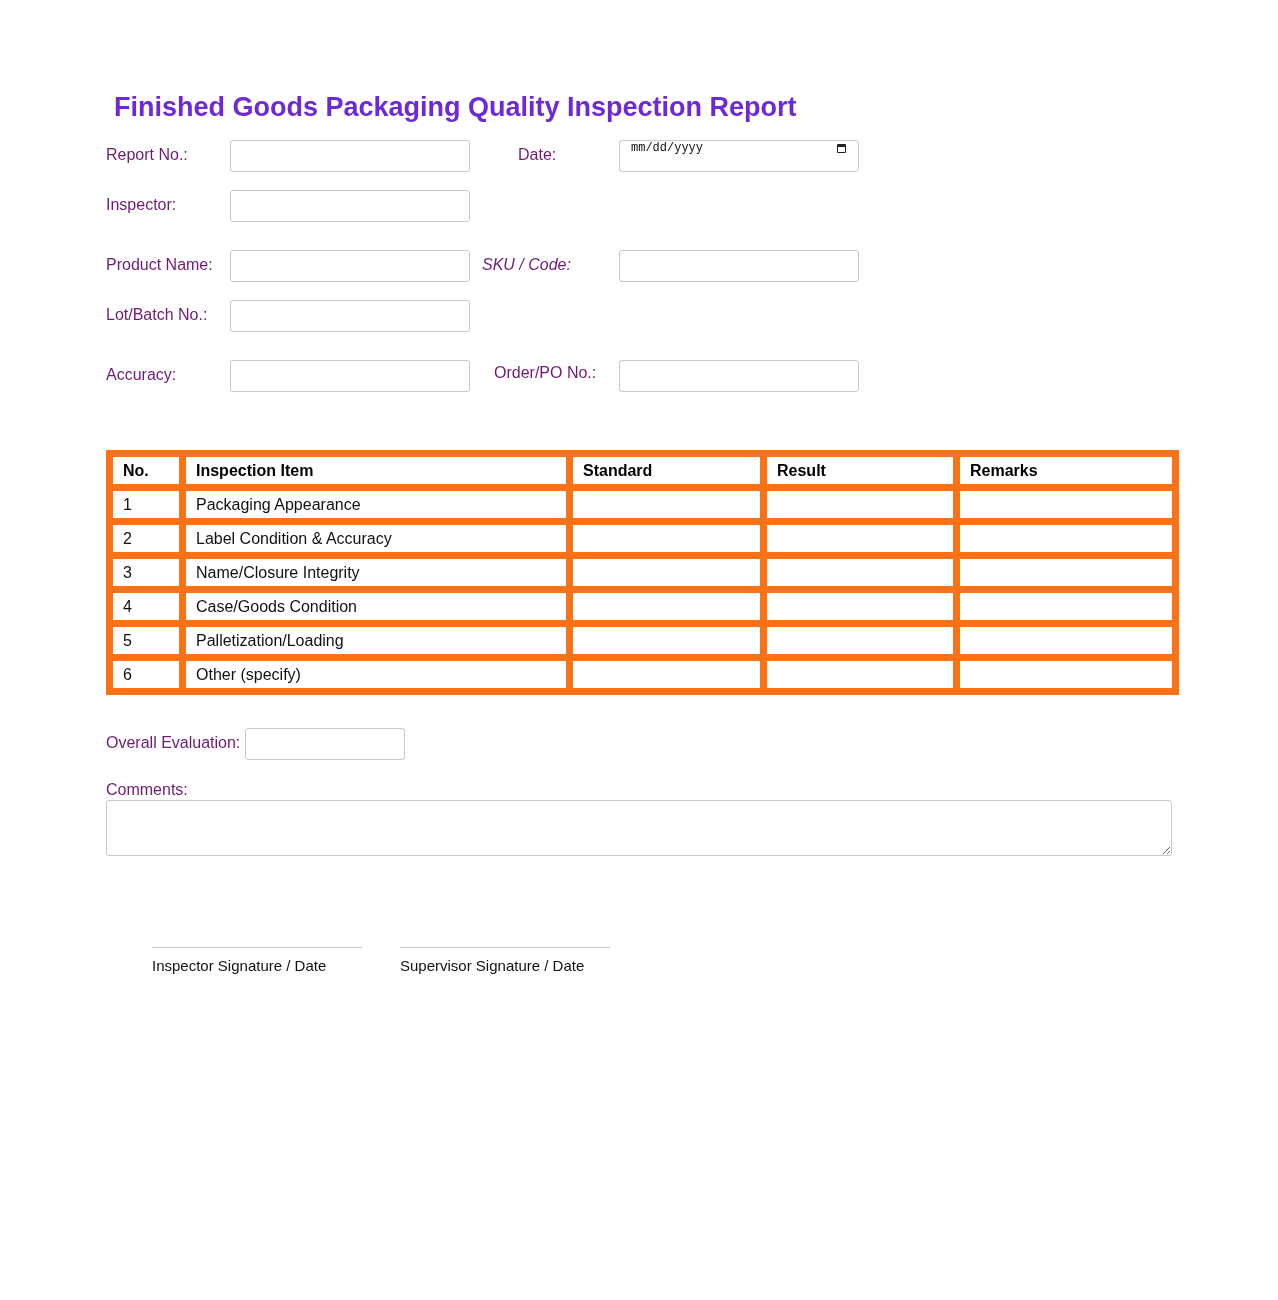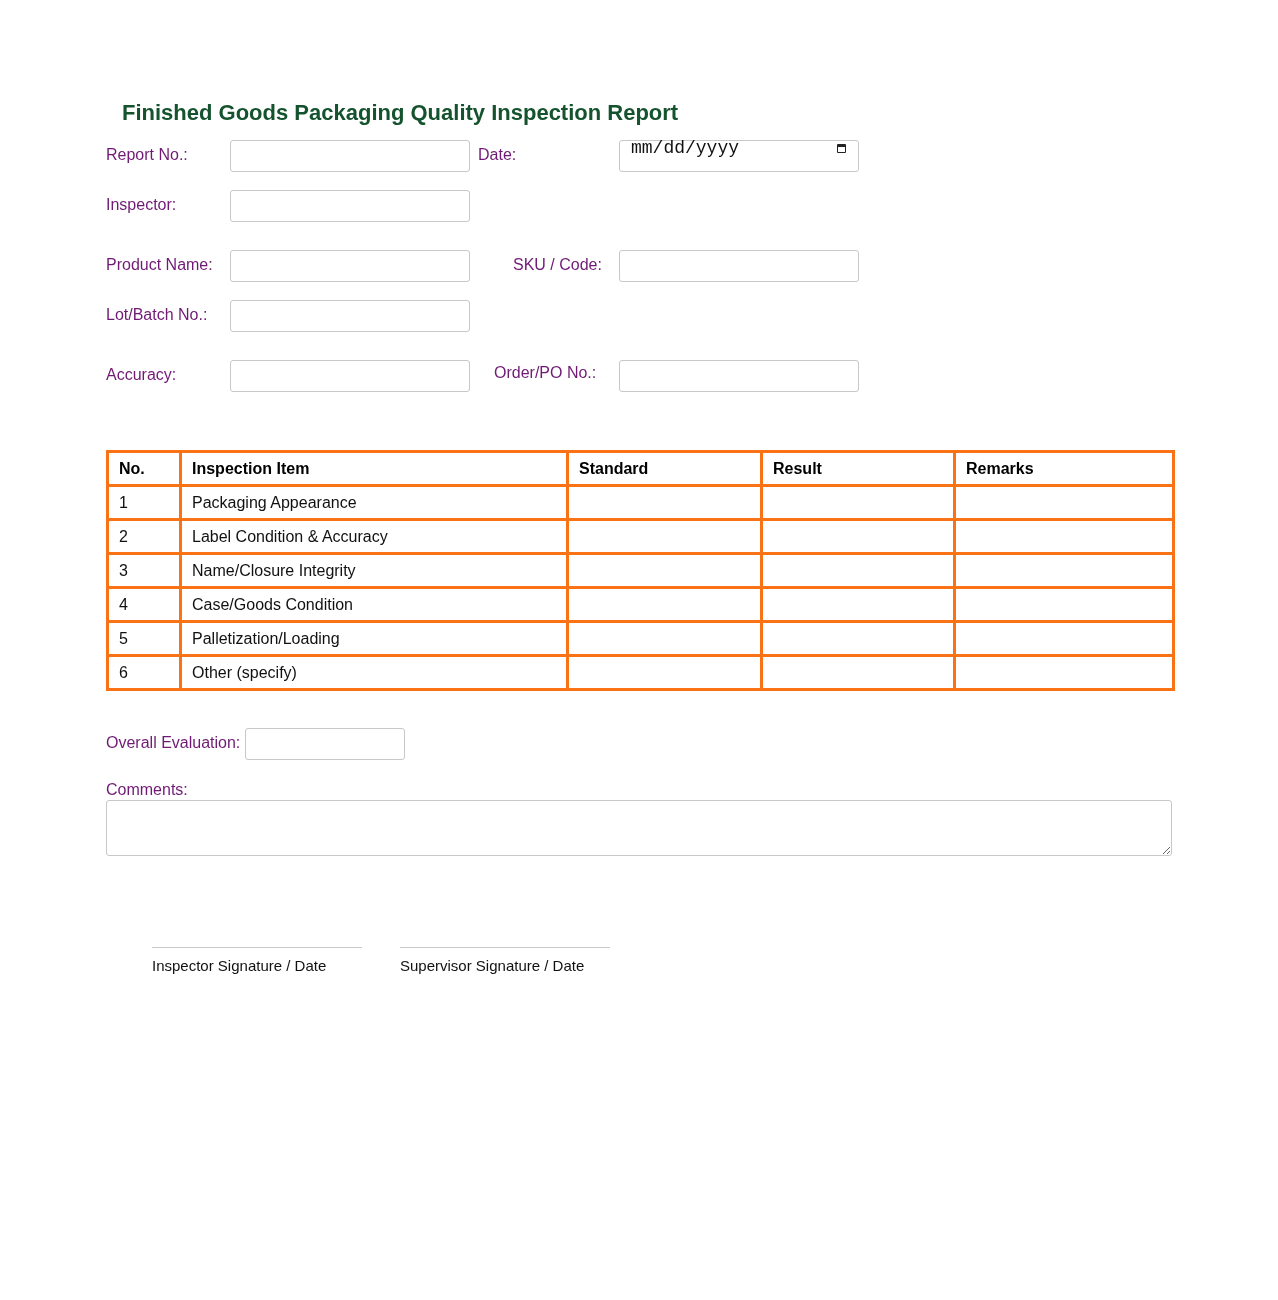--- a/index.html
+++ b/index.html
@@ -2,74 +2,74 @@
 <html><head>
 <meta charset="utf-8">
 <style>
   html, body { margin: 0; padding: 0; background: #ffffff; }
   body {
     width: 1278px; height: 1300px; position: relative;
     font-family: "Liberation Sans", sans-serif; font-size: 16px; color: #111;
   }
   .page { position: absolute; left: 106px; top: 0; width: 1066px; }
   h1 {
-    position: absolute; top: 84px; left: 0; margin: 16px;
-    font-size: 22px; font-weight: bold; color: #14532d; white-space: nowrap;
+    position: absolute; top: 84px; left: 0; margin: 8px;
+    font-size: 27px; font-weight: bold; color: #6d28d9; white-space: nowrap;
   }
   .lbl { position: absolute; font-size: 16px; color: #701a75; white-space: nowrap; }
   .inp {
     position: absolute; box-sizing: border-box; height: 32px; width: 240px;
     border: 1px solid #c8c8c8; border-radius: 3px; background: #fff;
     font-family: "Liberation Sans", sans-serif; font-size: 14px; padding: 0 8px; outline: none;
   }
   .date-inp {
     display: flex; align-items: center; justify-content: space-between;
-    padding: 0 12px 16px 11px; font-family: "Liberation Mono", monospace; font-size: 18px; color: #111;
+    padding: 0 12px 16px 11px; font-family: "Liberation Mono", monospace; font-size: 12px; color: #111;
   }
   .cal-icon {
     width: 9px; height: 9px; border: 1.5px solid #222; border-top-width: 3px; border-radius: 1px;
     box-sizing: border-box;
   }
   table.insp {
     position: absolute; top: 450px; left: 0; width: 1066px;
     border-collapse: collapse; table-layout: fixed;
   }
   table.insp th, table.insp td {
-    border: 3px solid #f97316; height: 34px; padding: 0 10px;
+    border: 7px solid #f97316; height: 34px; padding: 0 10px;
     text-align: left; font-size: 16px; color: #111; box-sizing: border-box;
   }
   table.insp th { font-weight: bold; color: #000; }
   textarea.cmt {
     position: absolute; top: 800px; left: 0; width: 1066px; height: 56px; box-sizing: border-box;
     border: 1px solid #c8c8c8; border-radius: 3px; resize: vertical;
     font-family: "Liberation Sans", sans-serif; font-size: 14px; padding: 6px;
   }
   .sig { position: absolute; top: 947px; width: 210px; border-top: 1px solid #c8c8c8; margin-left: 46px; }
   .sig span { display: block; margin-top: 9px; font-size: 15px; color: #111; white-space: nowrap; }
 </style>
 </head>
 <body>
 
 <div class="page">
   <h1>Finished Goods Packaging Quality Inspection Report</h1>
 
   <span class="lbl" style="top:146px;left:0;">Report No.:</span>
   <input class="inp" style="top: 140px; left: 124px;" value="">
-  <span class="lbl" style="top:146px;left:372px;">Date:</span>
+  <span class="lbl" style="top:146px;left:412px;">Date:</span>
   <div class="inp date-inp" style="top:140px;left:513px;">
     <span>mm/dd/yyyy</span>
     <span class="cal-icon"></span>
   </div>
 
   <span class="lbl" style="top:196px;left:0;">Inspector:</span>
   <input class="inp" style="top: 190px; left: 124px;" value="">
 
   <span class="lbl" style="top:256px;left:0;">Product Name:</span>
   <input class="inp" style="top: 250px; left: 124px;" value="">
-  <span class="lbl" style="top:256px;left:407px;">SKU / Code:</span>
+  <span class="lbl" style="top:256px;left:376px;font-style:italic;">SKU / Code:</span>
   <input class="inp" style="top: 250px; left: 513px;" value="">
 
   <span class="lbl" style="top:306px;left:0;">Lot/Batch No.:</span>
   <input class="inp" style="top: 300px; left: 124px;" value="">
 
   <span class="lbl" style="top:366px;left:0;">Accuracy:</span>
   <input class="inp" style="top: 360px; left: 124px;" value="">
   <span class="lbl" style="top:364px;left:388px;">Order/PO No.:</span>
   <input class="inp" style="top: 360px; left: 513px;" value="">
 

